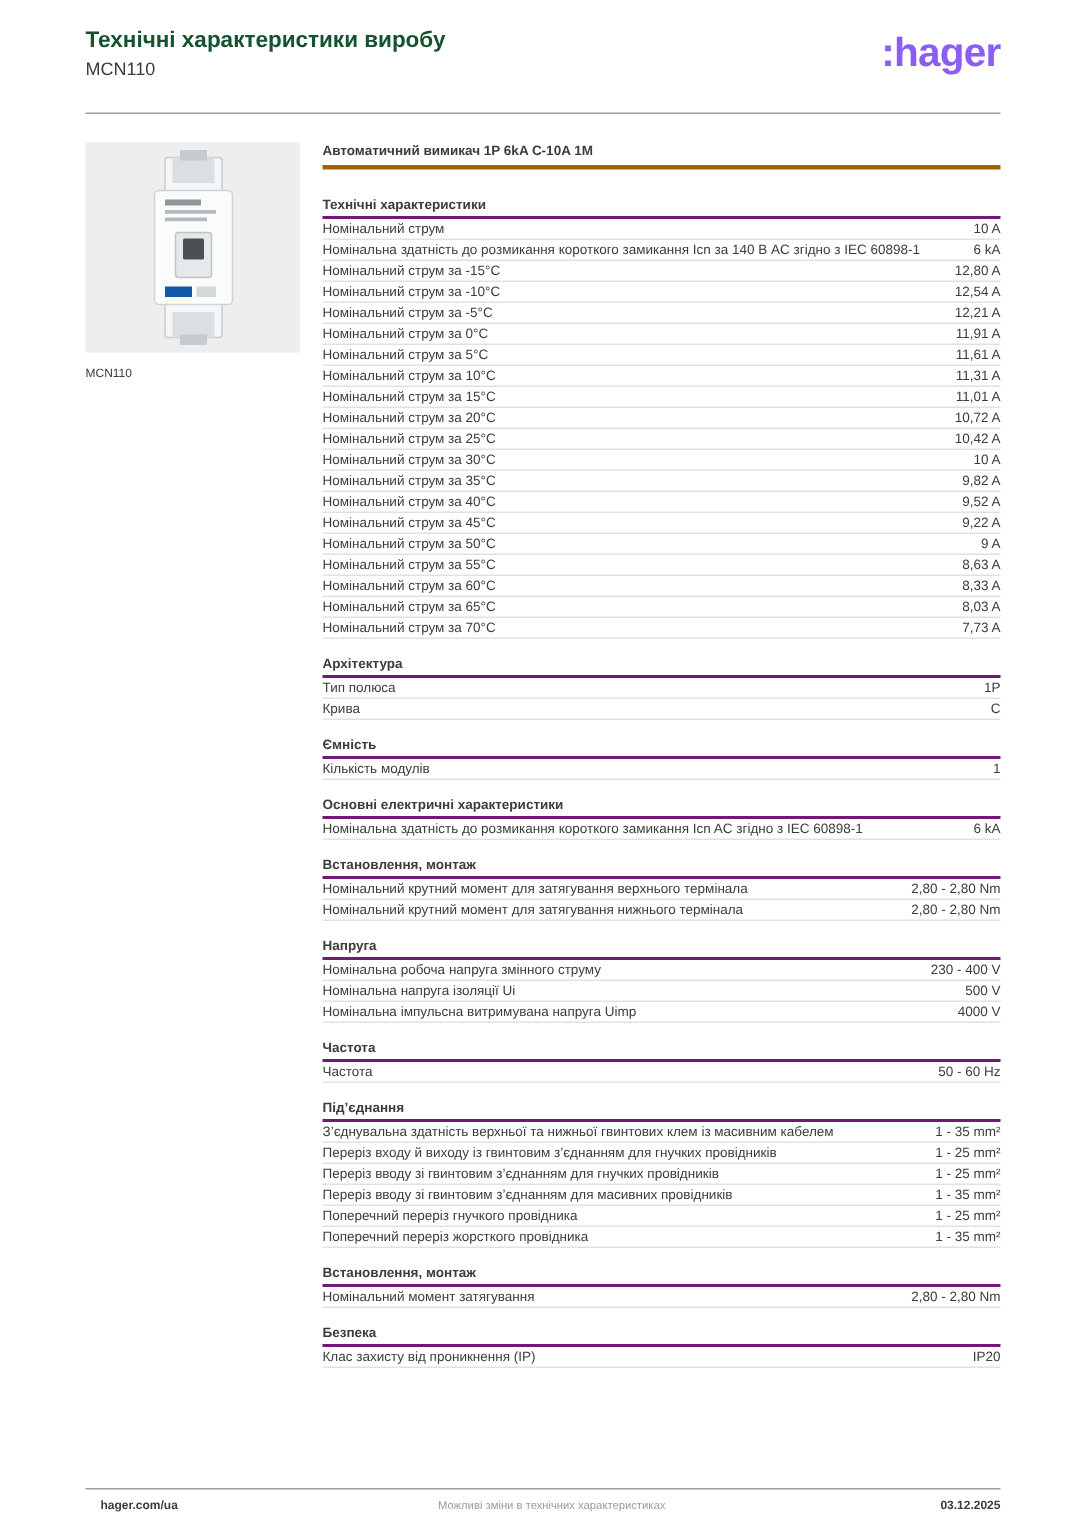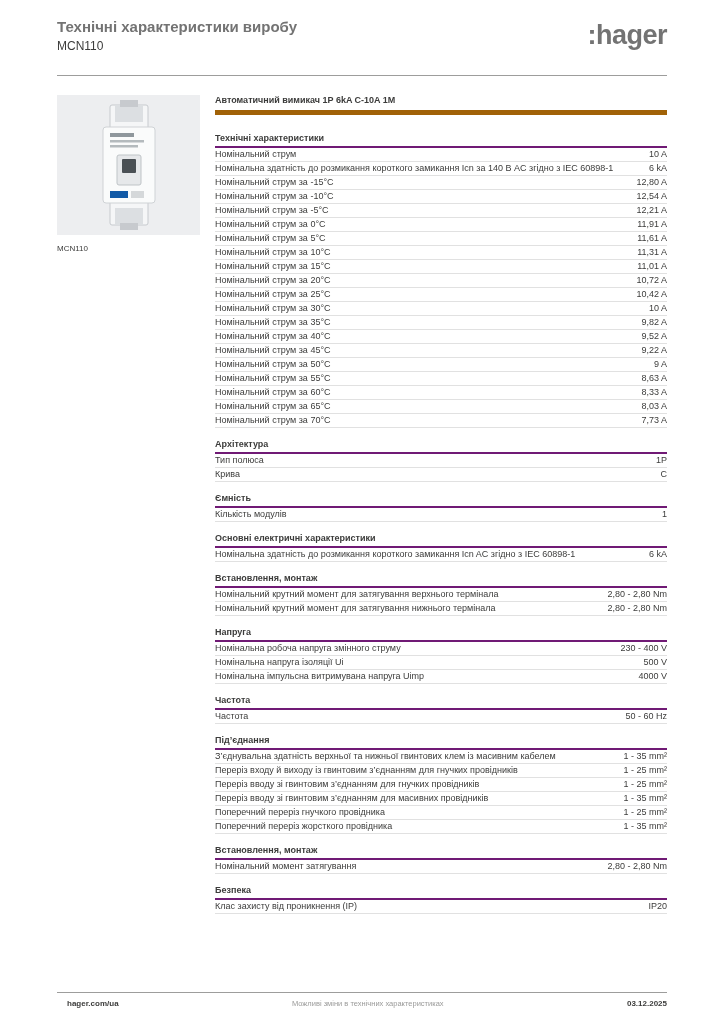--- a/index.html
+++ b/index.html
@@ -2,33 +2,33 @@
 <html><head>
 <meta charset="utf-8">
 <style>
   * { margin:0; padding:0; box-sizing:border-box; }
   html,body { background:#fff; }
   body { font-family:"Liberation Sans", sans-serif; color:#3c3c3b; }
   .page { position:relative; width:724px; height:1024px; background:#fff; overflow:hidden; }
 
   
   .header { position:absolute; top:18px; left:57px; right:57px; display:flex; justify-content:space-between; align-items:flex-start; }
-  .header-title { font-size:15px; font-weight:bold; color:#737373; }
+  .header-title { font-size:15px; font-weight:bold; color:#14532d; }
   .header-subtitle { font-size:12px; margin-top:4px; color:#3c3c3b; }
   .logo { font-size:27px; font-weight:bold; letter-spacing:-0.5px; line-height:1; margin-top:4px; }
   .header-rule { position:absolute; top:75px; left:57px; right:57px; border-top:1px solid #9d9d9c; }
 
   
   .left-col { position:absolute; top:95px; left:57px; width:143px; }
   .image-box { width:143px; height:140px; background:#edeef0; display:flex; align-items:center; justify-content:center; }
   .image-caption { font-size:8px; margin-top:9px; color:#3c3c3b; }
 
   
   .content { position:absolute; top:95px; left:215px; width:452px; }
-  .product-name { font-size:9px; font-weight:bold; line-height:11px; padding-bottom:4px; border-bottom:5px solid #a16207; }
+  .product-name { font-size:9px; font-weight:bold; line-height:11px; padding-bottom:4px; border-bottom:3px solid #a16207; }
 
   .section-title { margin-top:11px; font-size:9px; font-weight:bold; line-height:11px; padding-bottom:2px; border-bottom:2px solid #701a75; }
   .section:first-child .section-title { margin-top:18px; }
   .spec-row { display:flex; justify-content:space-between; gap:14px; padding:1px 0; border-bottom:1px solid #e1e1e1; font-size:9px; line-height:11px;align-items:center; }
   .row-label { flex:1 1 auto; }
   .row-value { flex:0 0 auto; white-space:nowrap; text-align:right; }
 
   
   .footer { position:absolute; left:57px; right:57px; bottom:16px; border-top:1px solid #9d9d9c; padding-top:6px; display:flex; justify-content:space-between; align-items:baseline; }
   .footer-left, .footer-right { font-size:8px; font-weight:bold; color:#3c3c3b;padding-left:10px; }
@@ -37,21 +37,21 @@
 </head>
 <body>
 
 <div class="page">
 
   <div class="header">
     <div>
       <div class="header-title">Технічні характеристики виробу</div>
       <div class="header-subtitle">MCN110</div>
     </div>
-    <div class="logo" style="color: #737373;">:hager</div>
+    <div class="logo" style="color: #8b5cf6;">:hager</div>
   </div>
 
   <div class="header-rule"></div>
 
   <div class="left-col">
     <div class="image-box">
       <svg width="143" height="140" viewBox="0 0 143 140">
         <rect width="143" height="140" fill="#edeef0"></rect>
         <rect x="53" y="10" width="38" height="120" rx="2" fill="#f5f6f7" stroke="#c7cace"></rect>
         <rect x="58" y="10" width="28" height="17" fill="#dcdfe2"></rect>

